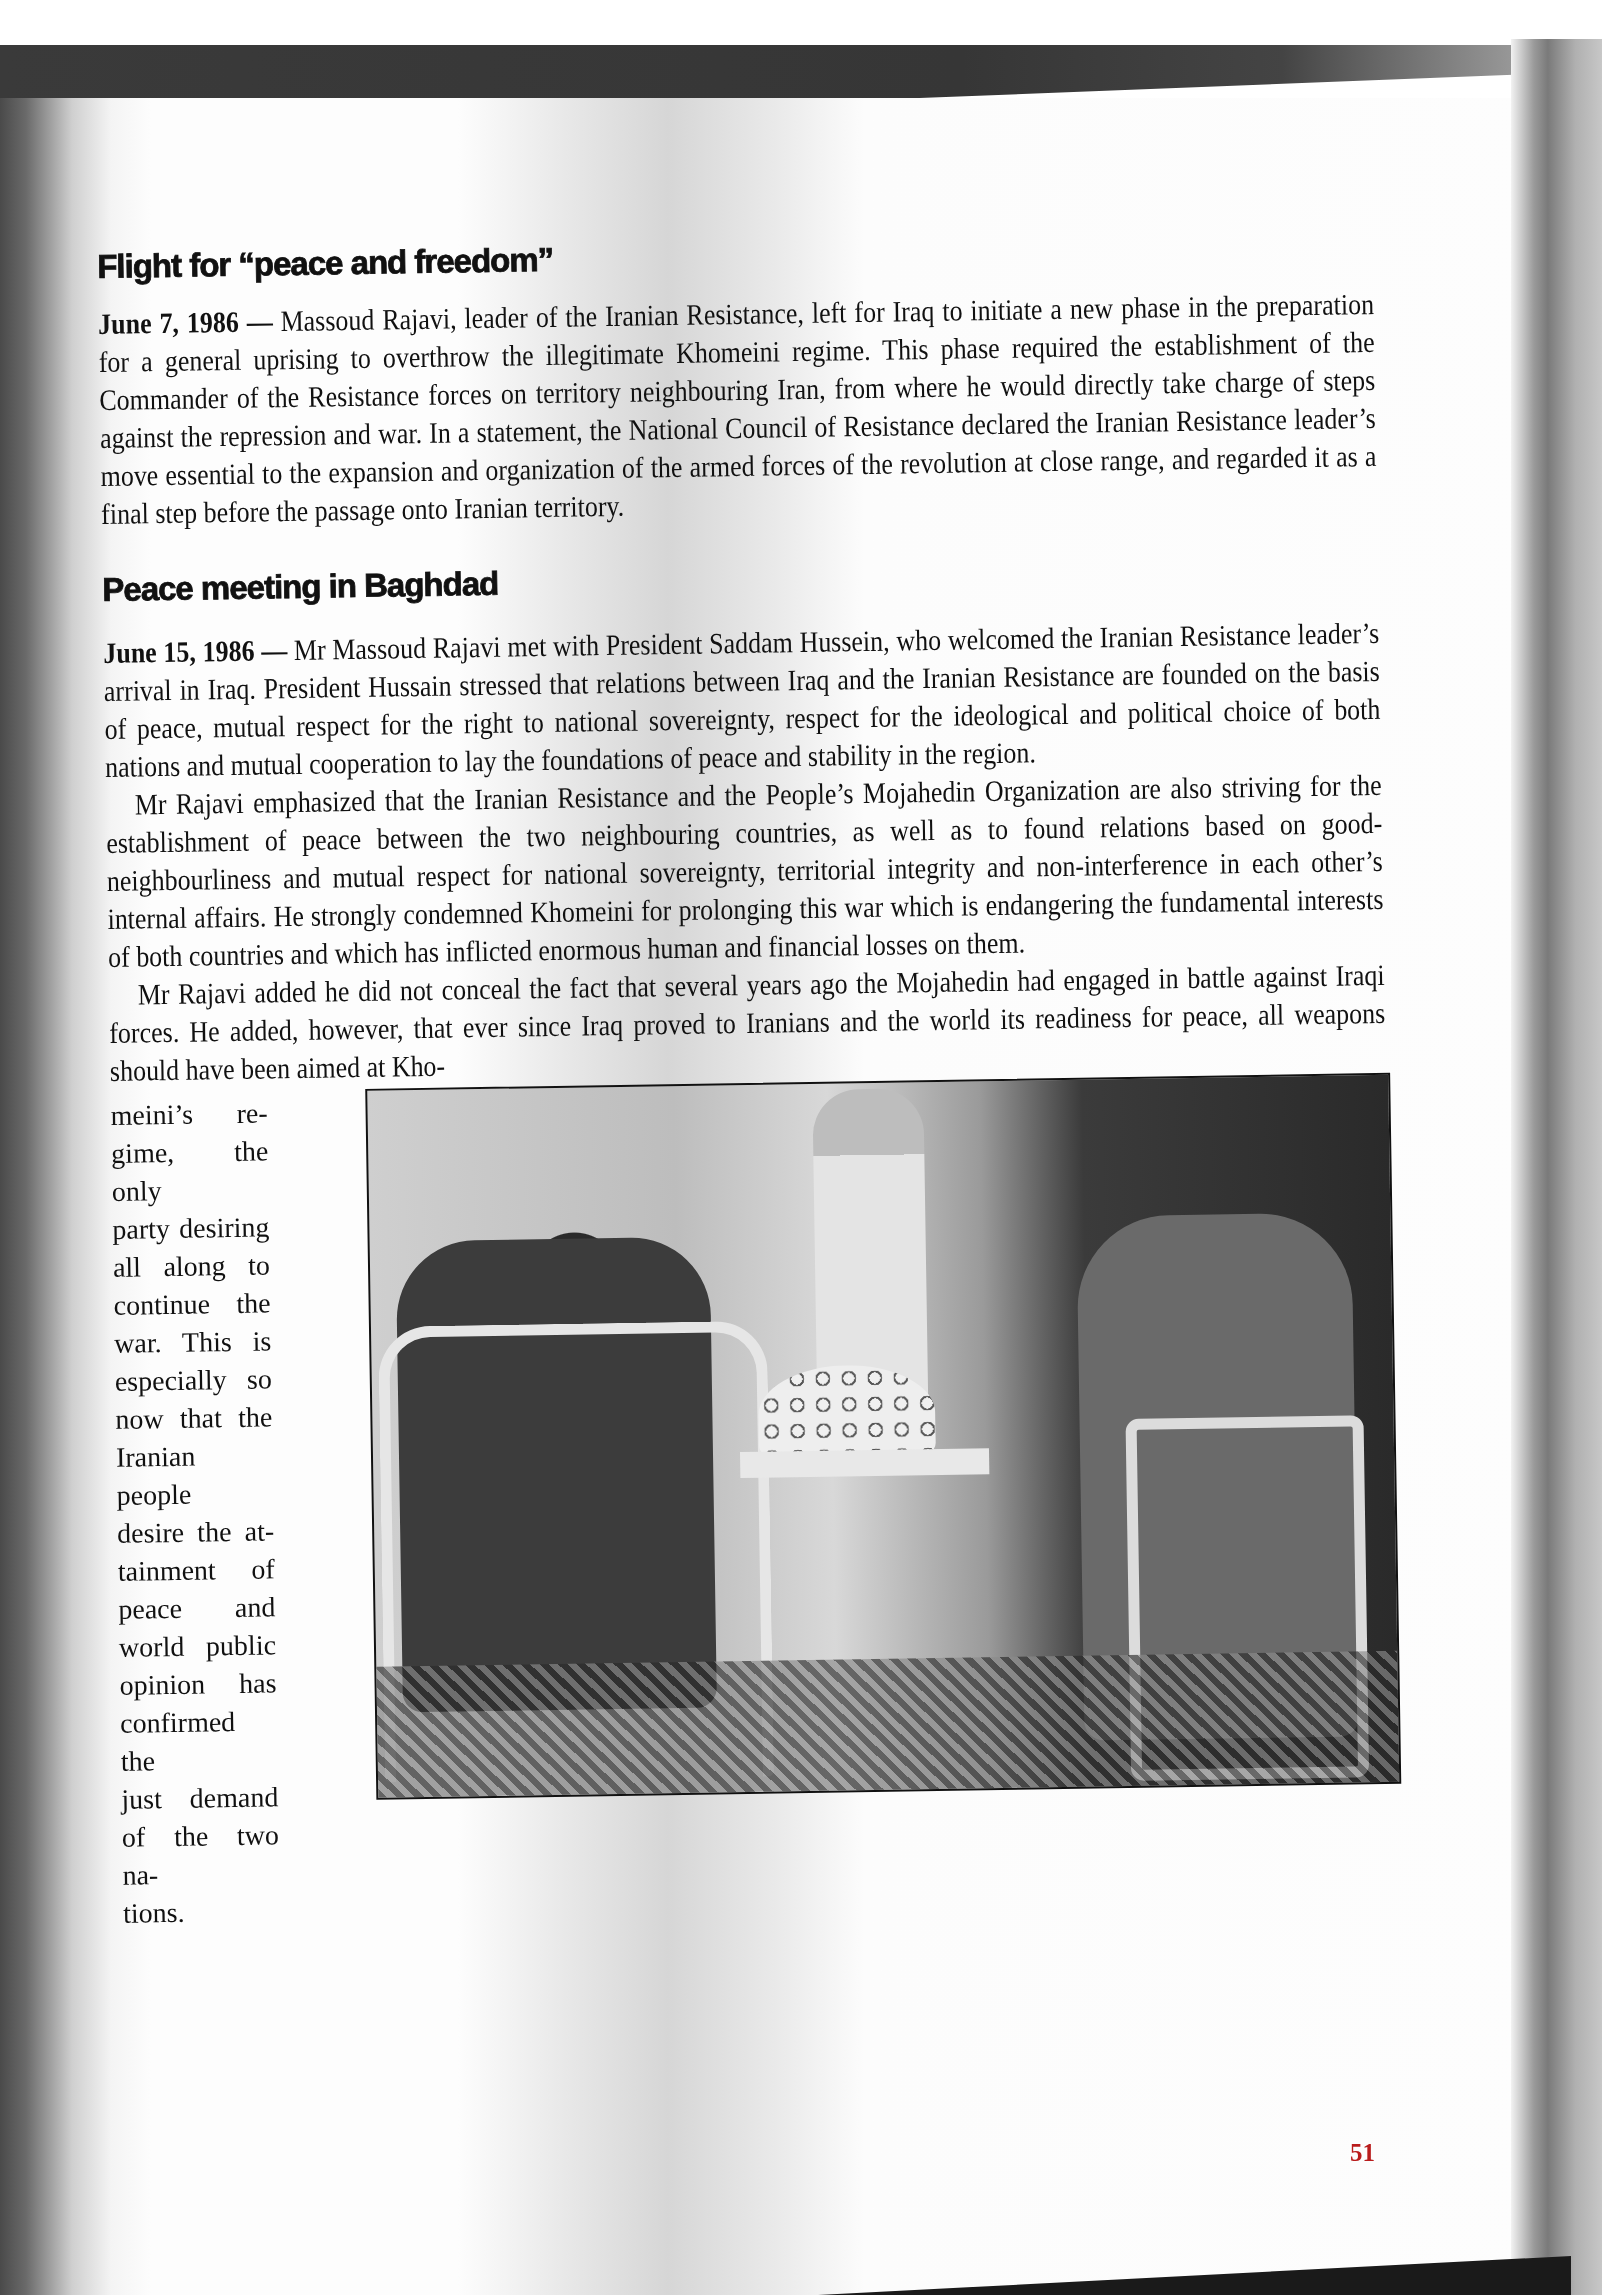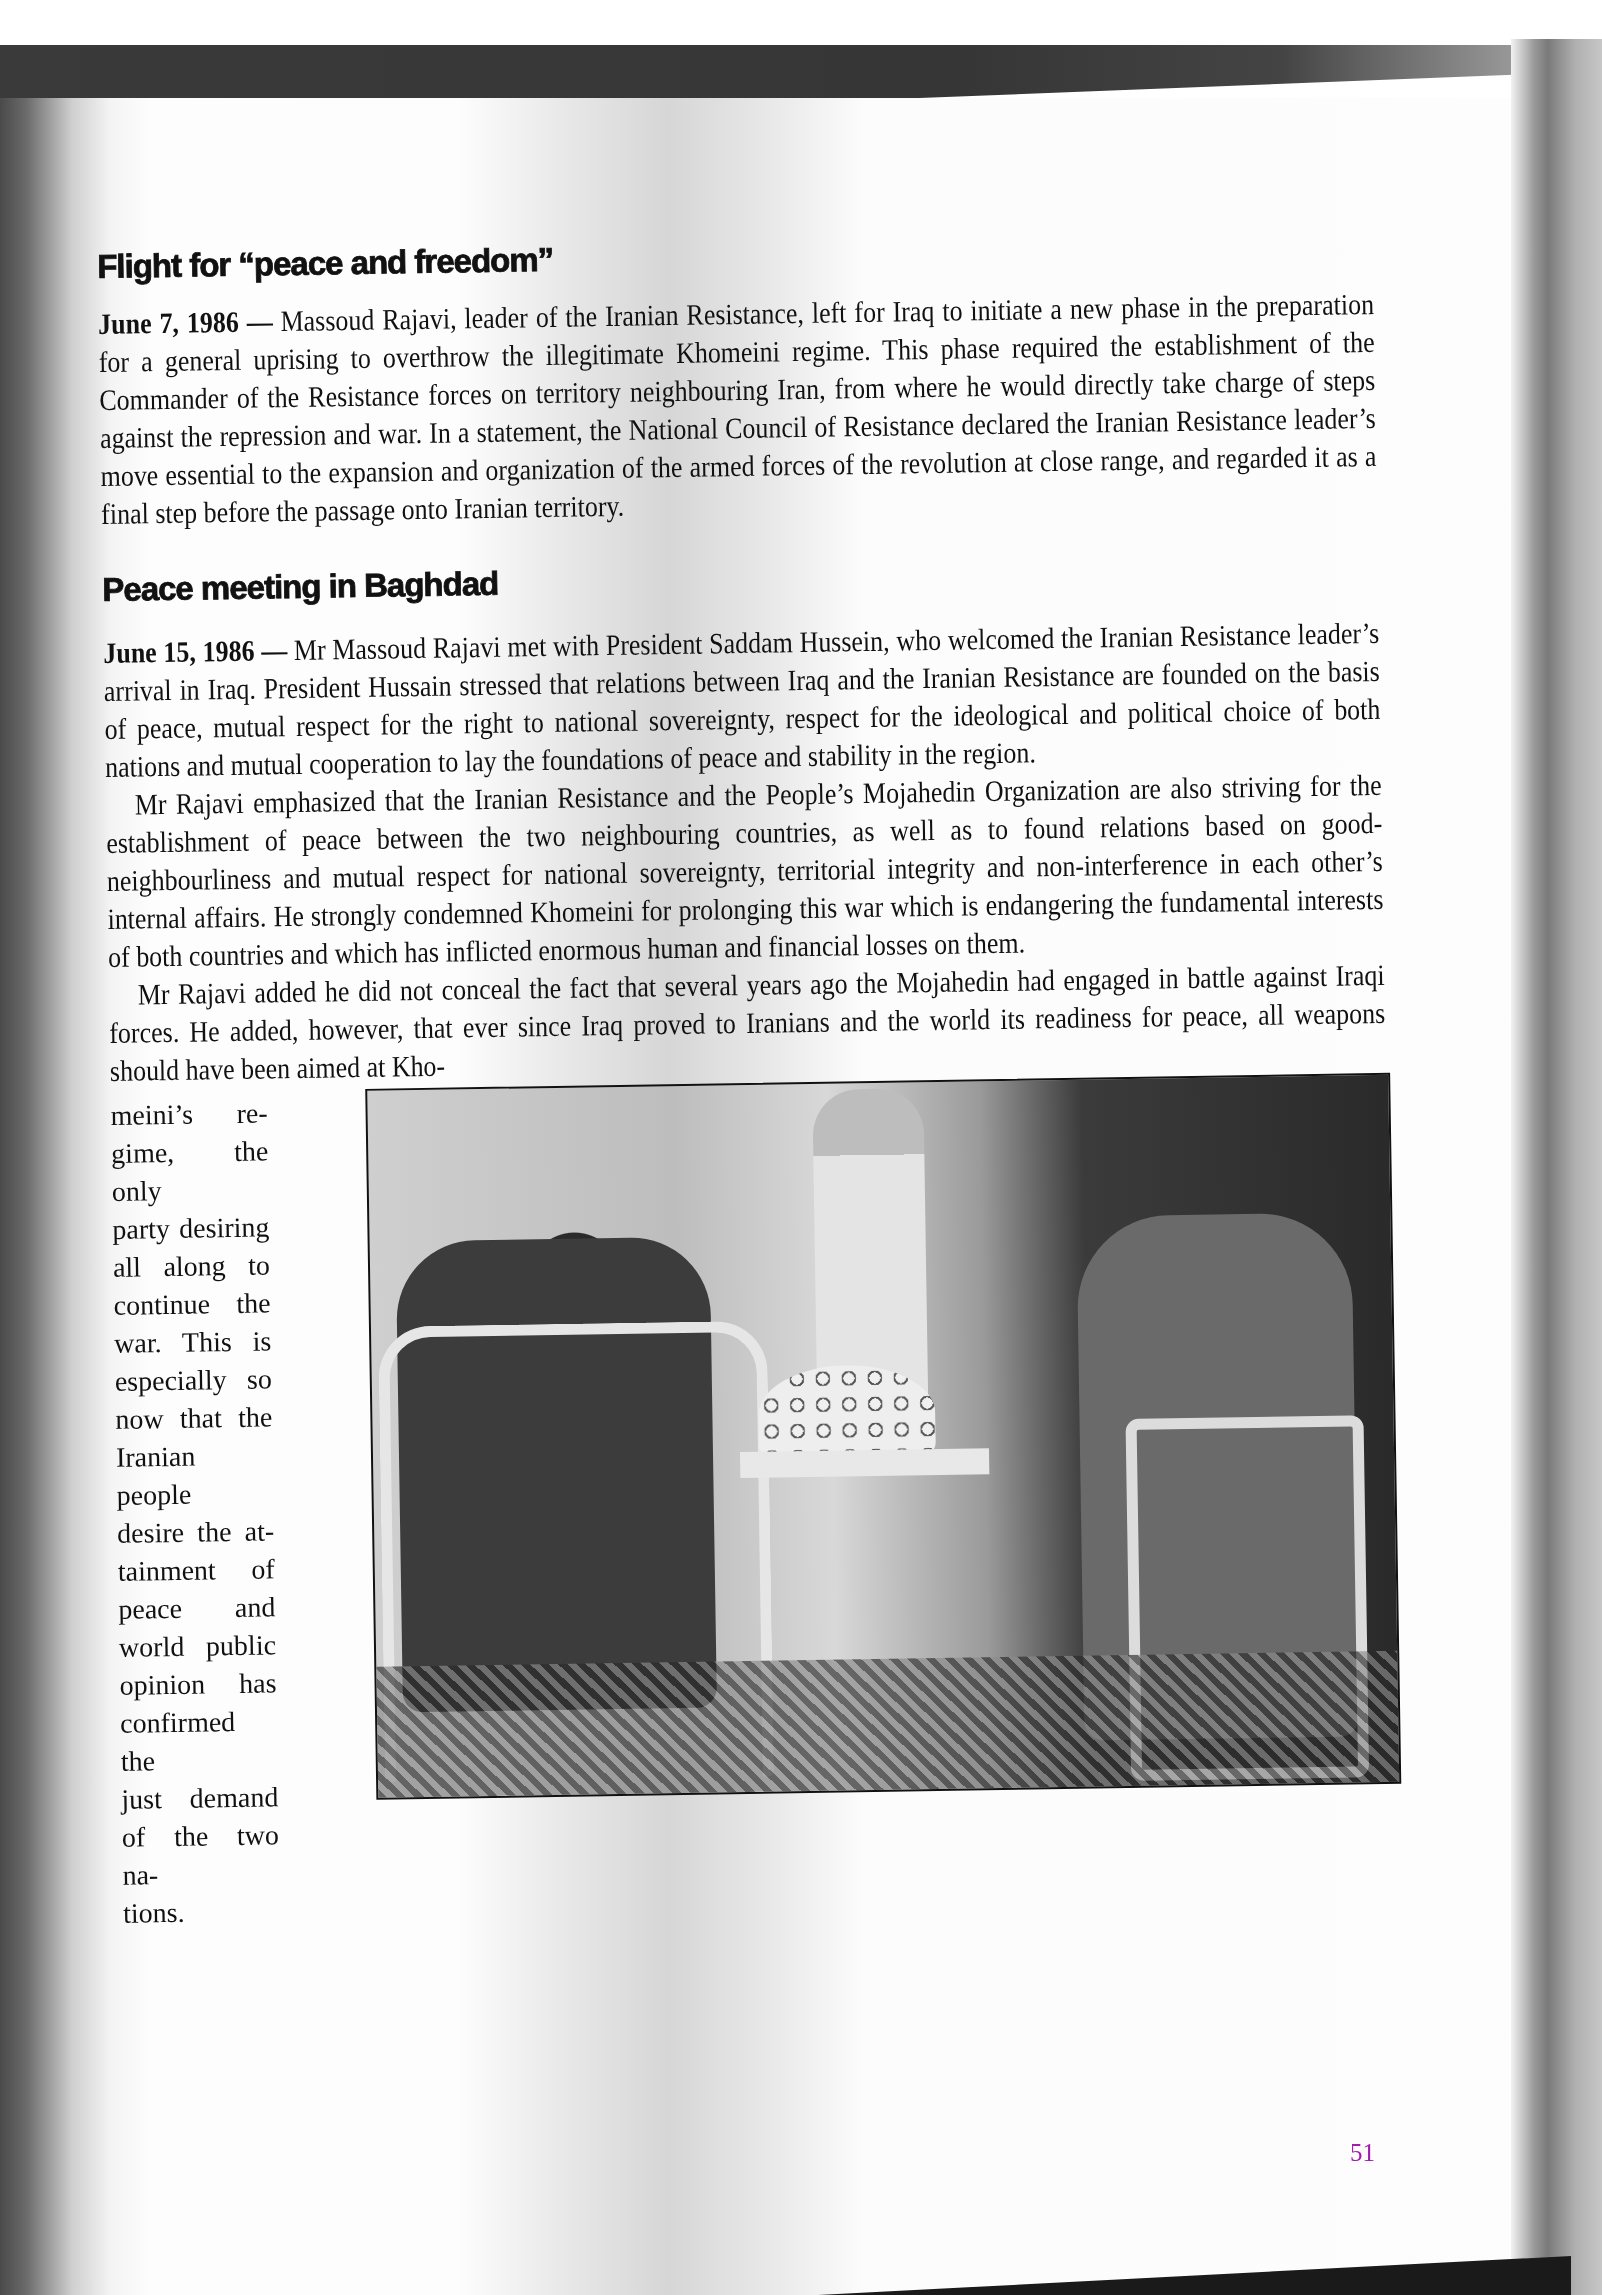--- a/index.html
+++ b/index.html
@@ -137,22 +137,23 @@
     .photo .rug {
       position: absolute; left: 0; bottom: 0; width: 100%; height: 131px;
       background: repeating-linear-gradient(45deg, #2a2a2a 0 6.5px, #8a8a8a 6.5px 13px);
       opacity: 0.65;
     }
 
     .page-number {
       position: absolute;
       left: 1350px; top: 2139px;
       font-size: 25px;
-      color: #a21caf;
+      color: #b91c1c;
       font-family: "Liberation Serif", serif;
+      font-weight: bold;
     }
   </style>
 </head>
 <body>
 
 <div class="scan-top"></div>
 <div class="scan-band"></div>
 <div class="page"></div>
 <div class="spine-right"></div>
 <div class="bottom-curl"></div>

